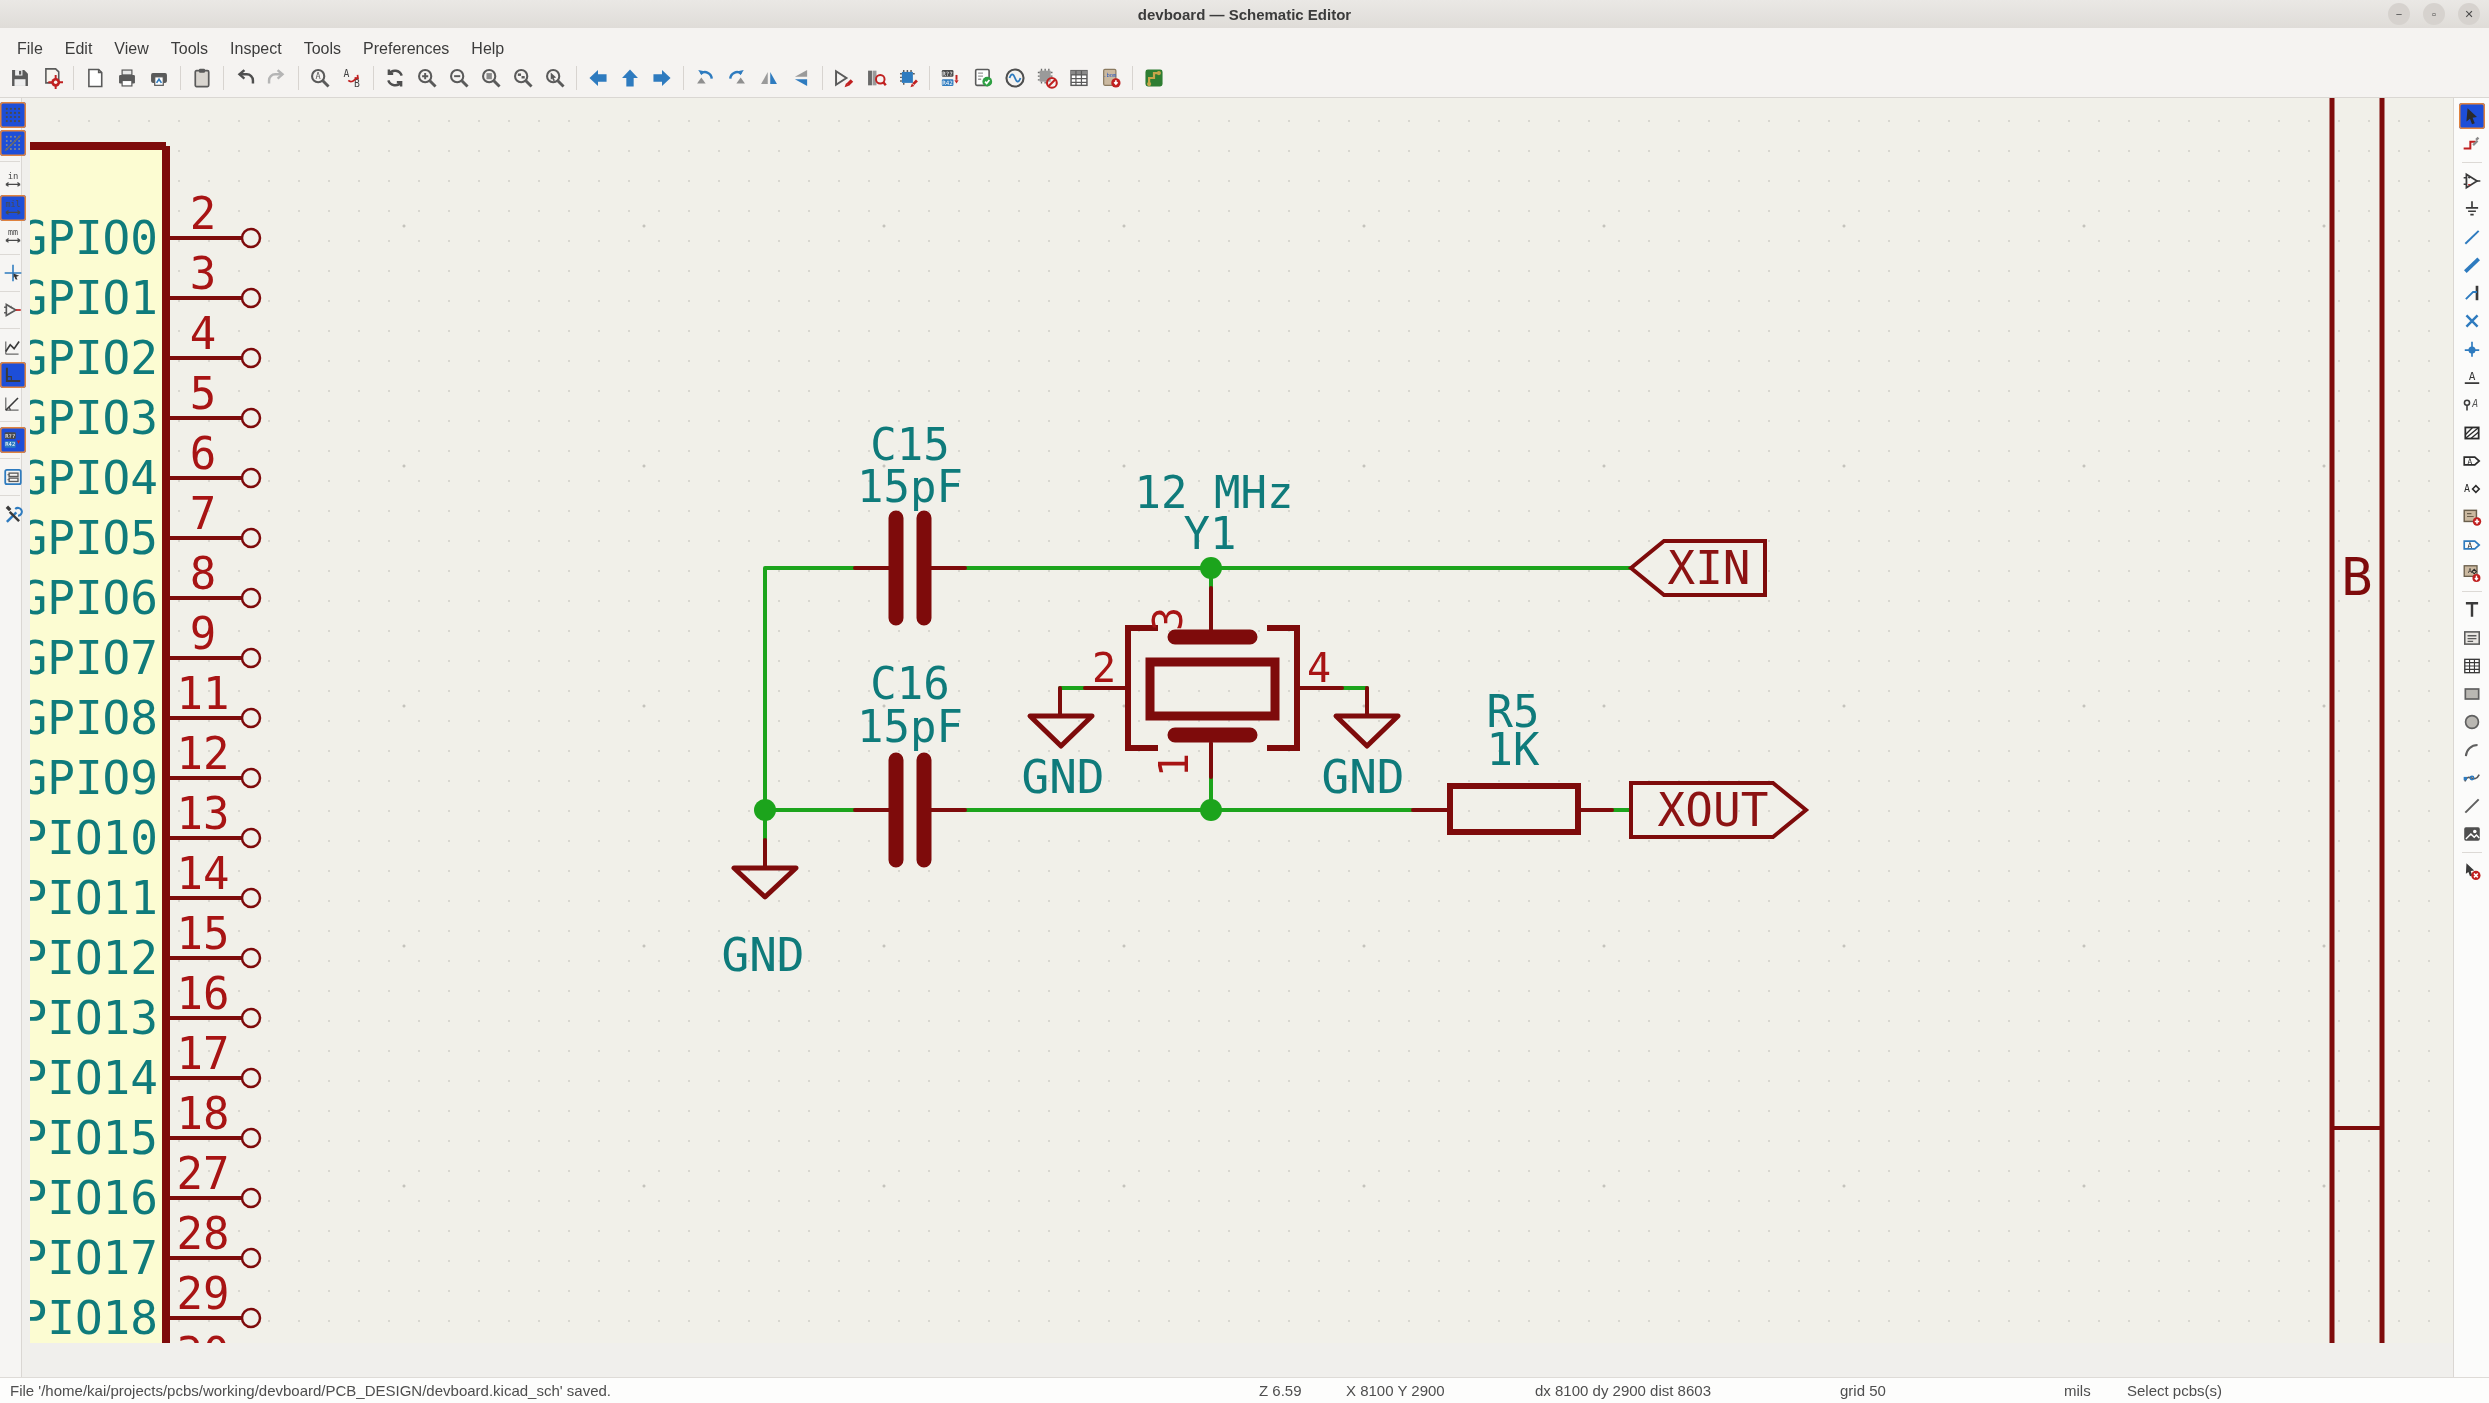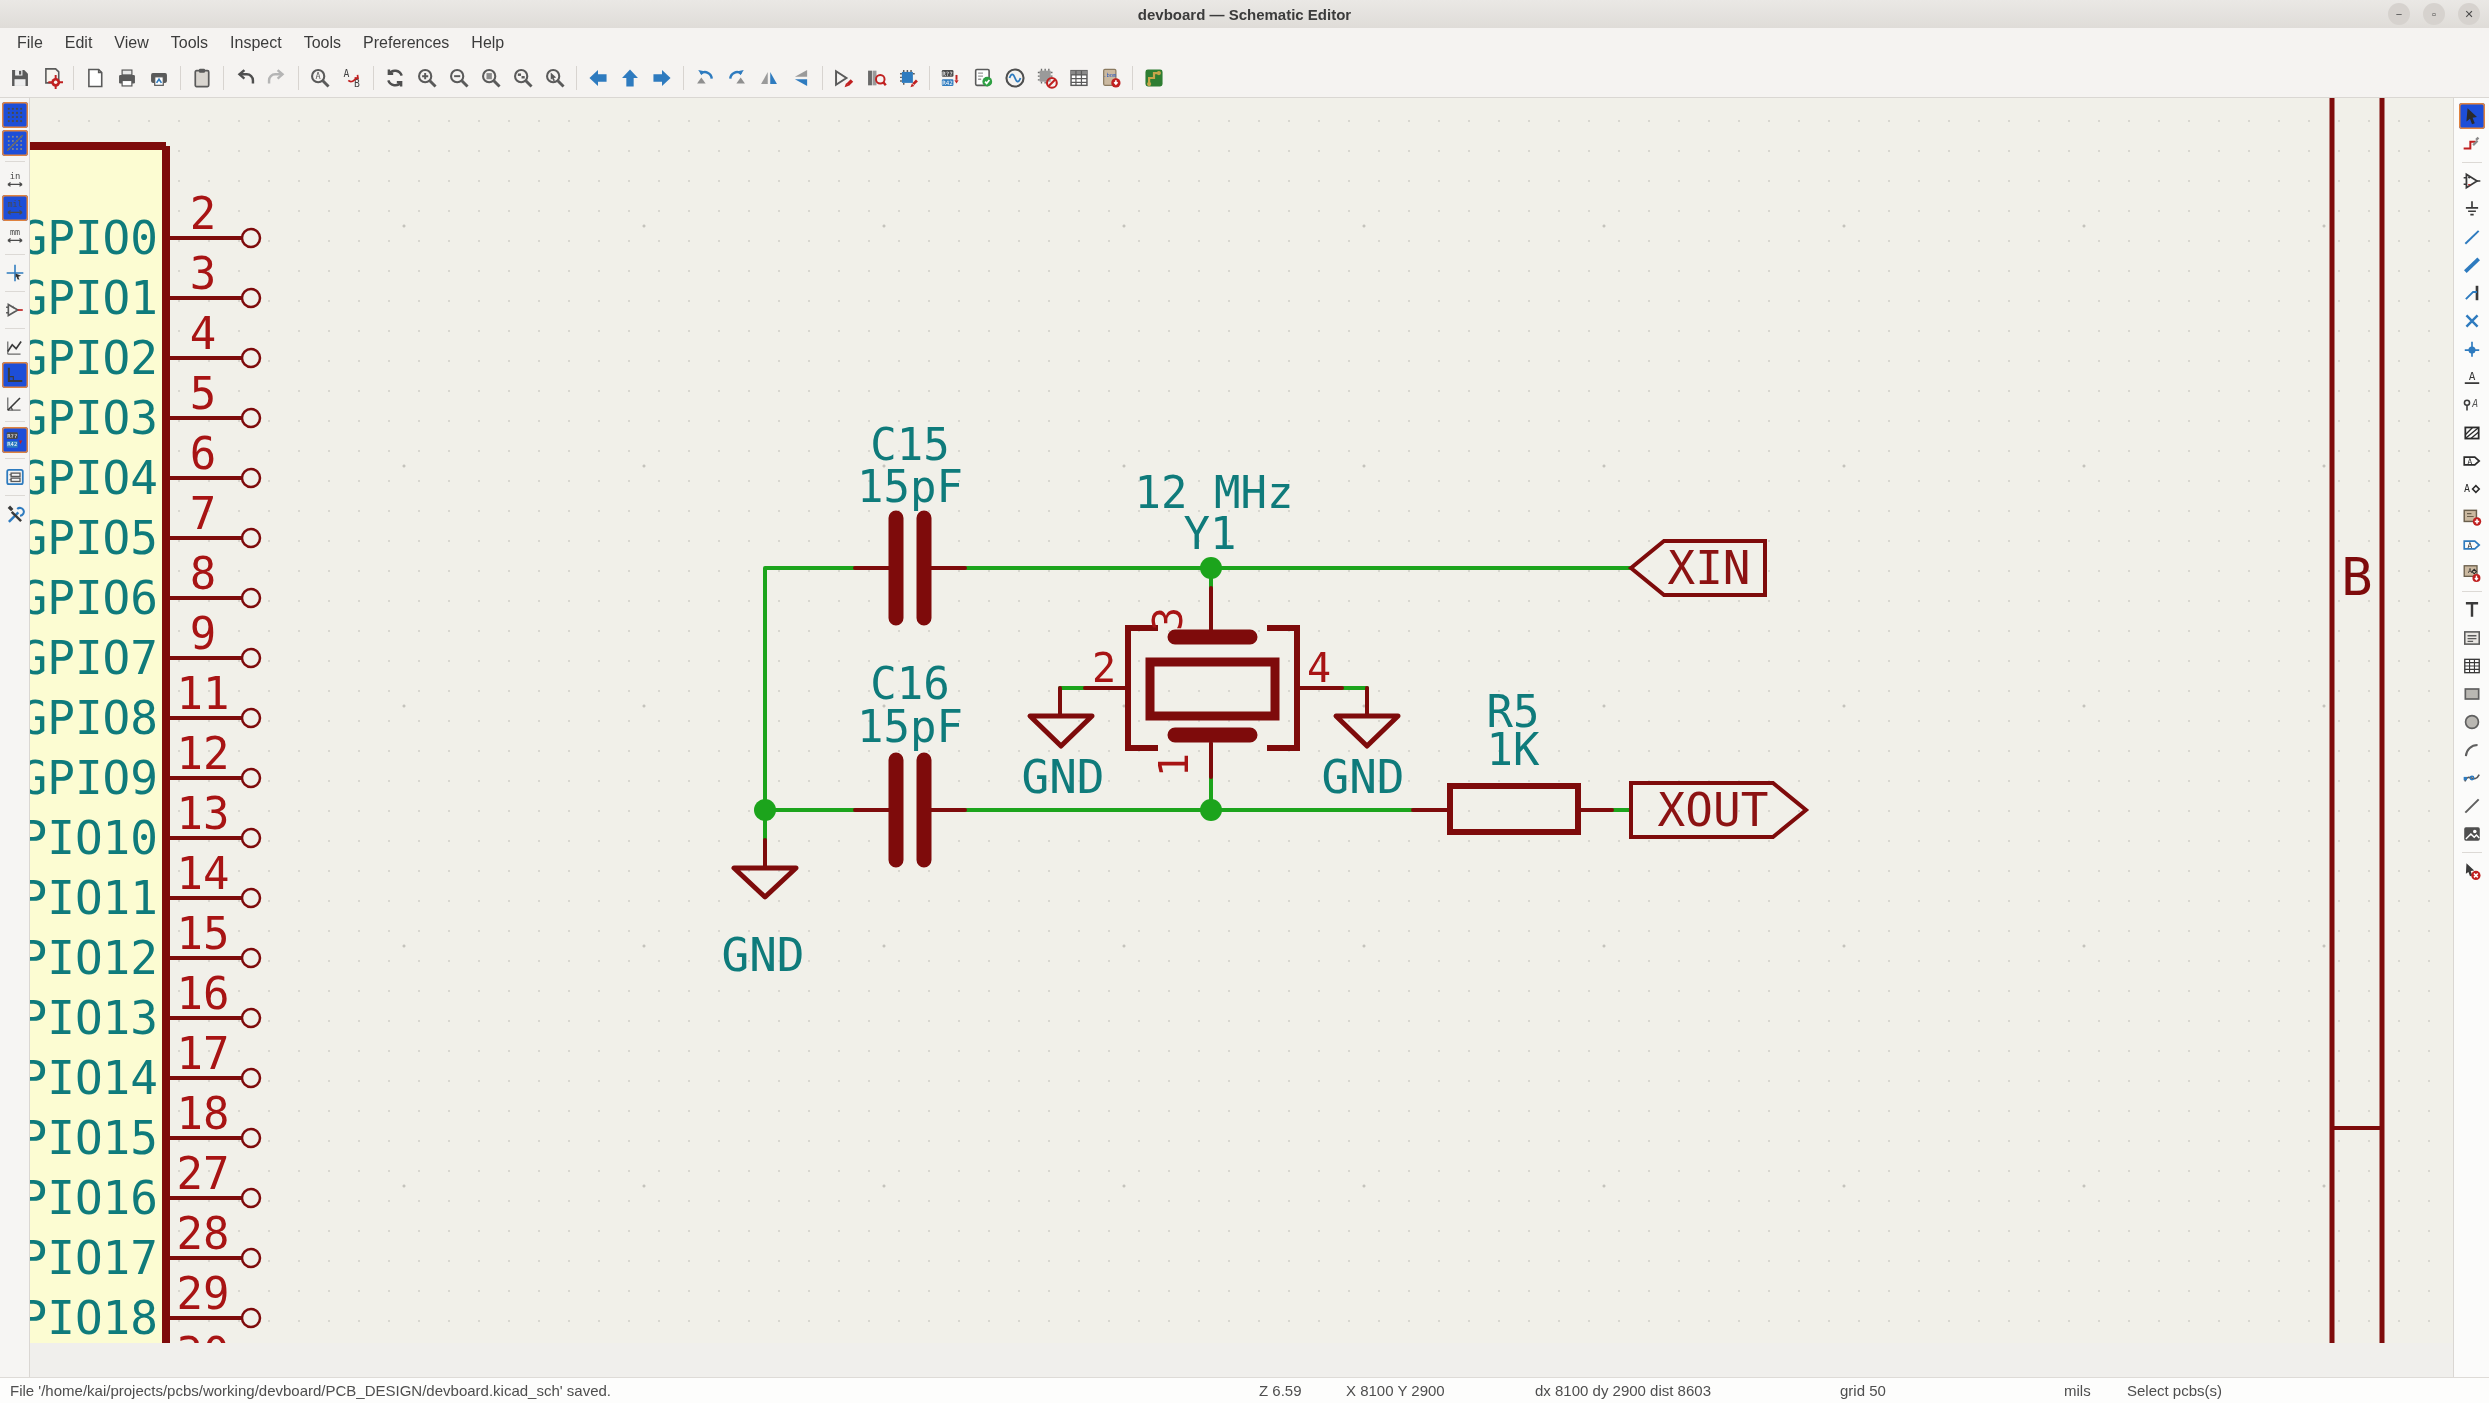--- a/index.html
+++ b/index.html
@@ -3,28 +3,28 @@
 <meta charset="utf-8">
 <style>
   html,body{margin:0;padding:0;}
   body{width:2489px;height:1403px;position:relative;background:#F0EFEC;font-family:"Liberation Sans",sans-serif;overflow:hidden;}
   
   .titlebar{position:absolute;left:0;top:0;width:100%;height:28px;background:linear-gradient(#EAE8E5,#DFDCD8);border-bottom:1px solid #C9C5C1;display:flex;align-items:center;justify-content:center;}
   .title{font-size:15px;font-weight:bold;color:#3B3B3B;}
   .winbtns{position:absolute;right:9px;top:3px;display:flex;gap:13px;}
   .winbtn{width:22px;height:22px;border-radius:50%;background:#D6D2CE;color:#4A4A4A;font-size:11px;display:flex;align-items:center;justify-content:center;}
   
-  .menubar{position:absolute;left:0;top:28px;width:100%;height:30px;background:#F5F3F1;display:flex;align-items:center;padding-left:6px;box-sizing:border-box;}
+  .menubar{position:absolute;left:0;top:28px;width:100%;height:30px;background:#F5F3F1;display:flex;align-items:flex-end;padding-left:6px;box-sizing:border-box;}
   .menu-item{font-size:16px;color:#3C3C3C;padding:0 11px;}
   
   .toolbar-top{position:absolute;left:0;top:58px;width:100%;height:40px;background:#F5F3F1;border-bottom:1px solid #DAD7D3;display:flex;align-items:center;padding-left:4px;box-sizing:border-box;}
   .tbtn{width:30px;height:30px;margin:0 1px;display:flex;align-items:center;justify-content:center;border-radius:3px;flex:none;}
   .tbtn svg{width:22px;height:22px;}
   .vsep{width:1px;height:24px;background:#D8D4D0;margin:0 5px;flex:none;}
-  .toolbar-left{position:absolute;left:0;top:98px;width:30px;bottom:26px;background:#F6F5F3;border-right:1px solid #DAD7D3;display:flex;flex-direction:column;align-items:center;padding-top:3px;box-sizing:border-box;}
+  .toolbar-left{position:absolute;left:0;top:98px;width:22px;bottom:26px;background:#F6F5F3;border-right:1px solid #DAD7D3;display:flex;flex-direction:column;align-items:flex-start;padding-top:3px;box-sizing:border-box;}
   .toolbar-right{position:absolute;right:0;top:98px;width:36px;bottom:26px;background:#FBFBFA;border-left:1px solid #DAD7D3;display:flex;flex-direction:column;align-items:center;padding-top:4px;box-sizing:border-box;}
   .sbtn{width:26px;height:26px;margin:1px 0;display:flex;align-items:center;justify-content:center;border-radius:3px;flex:none;}
   .sbtn svg{width:20px;height:20px;}
   .hsep{height:1px;width:20px;background:#DCD9D5;margin:4px 0;flex:none;}
   .active{background:#1d4ed8;box-shadow:inset 0 0 0 1.5px #E0833F;}
   
   .canvas{position:absolute;left:30px;top:98px;width:2423px;height:1245px;background-color:#F1F0E9;
     background-image:radial-gradient(circle,#C4C3BC 1.4px,transparent 1.7px),radial-gradient(circle,#D8D7D0 1.1px,transparent 1.4px);
     background-size:240px 240px,30px 30px;background-position:14px 8px,14px 8px;}
   .gapband{position:absolute;left:30px;top:1343px;width:2423px;height:34px;background:#F0EFEC;}

